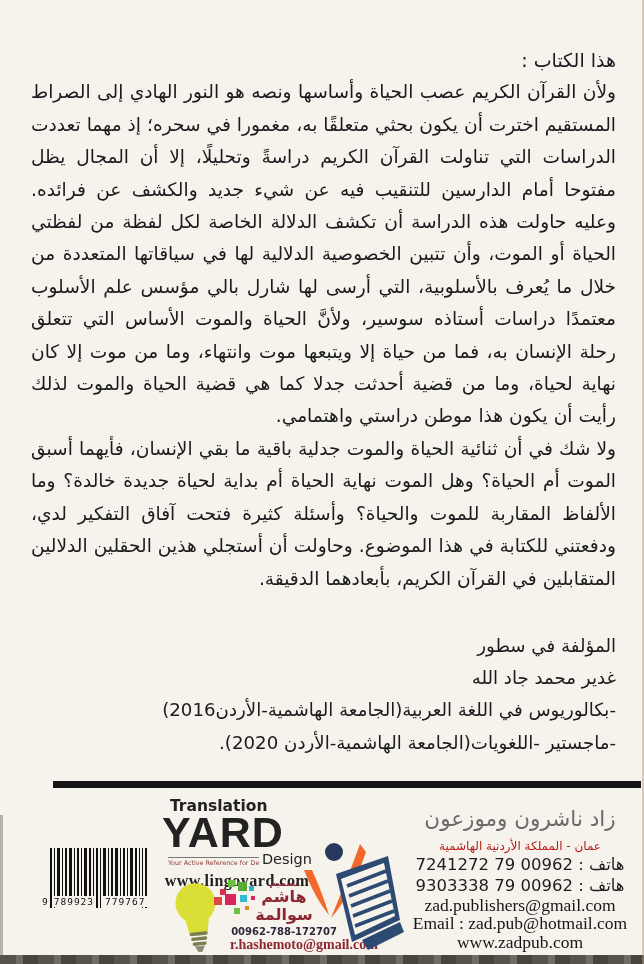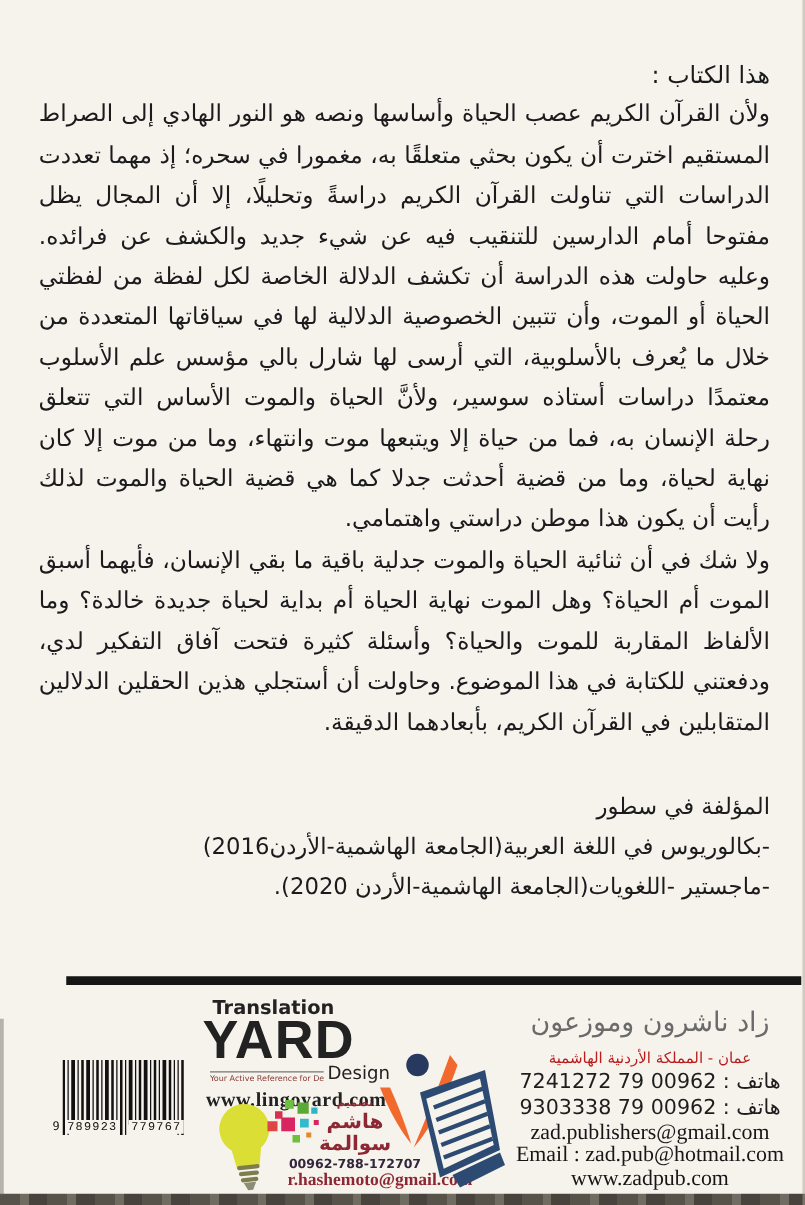--- a/index.html
+++ b/index.html
@@ -24,21 +24,21 @@
   
   .divider{position:absolute;top:781px;left:53px;right:3px;height:7px;background:#161616;}
   
   .barcode{position:absolute;left:50px;top:848px;width:104px;}
   .barcode svg{display:block;}
   .barcode .digits{
     position:absolute;left:-8px;top:48px;width:112px;display:flex;
     font-family:"DejaVu Sans Mono",monospace;font-size:9.5px;color:#111;
   }
   .barcode .digits .d-sys{background:transparent;margin-right:4px;}
-  .barcode .digits .d-grp{background:#f6f3ec;padding:0 2px;margin-right:7px;letter-spacing:1px;font-family:Liberation Mono, monospace;}
+  .barcode .digits .d-grp{background:#f6f3ec;padding:0 2px;margin-right:7px;letter-spacing:1px;}
   
   .yard{position:absolute;left:162px;top:797px;width:150px;color:#222;}
   .yard .t-top{font-size:15.5px;margin-left:8px;font-weight:bold;}
   .yard .t-name{font-size:43px;font-weight:bold;letter-spacing:1px;line-height:.82;font-family:"Liberation Sans",sans-serif;}
   .yard .tagrow{display:flex;align-items:flex-end;margin-top:1px;}
   .yard .tagline{flex:1;font-size:6.4px;color:#8a3a33;white-space:nowrap;overflow:hidden;border-top:1px solid #777;padding-top:1px;margin-left:6px;}
   .yard .design{font-size:14.5px;margin-left:3px;}
   .yard .site{font-family:"Liberation Serif",serif;font-weight:bold;font-size:16px;margin-top:5px;text-align:center;letter-spacing:.5px;}
   
   .designer{position:absolute;left:168px;top:878px;width:170px;height:84px;}
@@ -71,20 +71,21 @@
 <div class="page">
 
   <div class="main-text">
     <h1 class="heading">هذا الكتاب :</h1>
     <p>ولأن القرآن الكريم عصب الحياة وأساسها ونصه هو النور الهادي إلى الصراط المستقيم اخترت أن يكون بحثي متعلقًا به، مغمورا في سحره؛ إذ مهما تعددت الدراسات التي تناولت القرآن الكريم دراسةً وتحليلًا، إلا أن المجال يظل مفتوحا أمام الدارسين للتنقيب فيه عن شيء جديد والكشف عن فرائده. وعليه حاولت هذه الدراسة أن تكشف الدلالة الخاصة لكل لفظة من لفظتي الحياة أو الموت، وأن تتبين الخصوصية الدلالية لها في سياقاتها المتعددة من خلال ما يُعرف بالأسلوبية، التي أرسى لها شارل بالي مؤسس علم الأسلوب معتمدًا دراسات أستاذه سوسير، ولأنَّ الحياة والموت الأساس التي تتعلق رحلة الإنسان به، فما من حياة إلا ويتبعها موت وانتهاء، وما من موت إلا كان نهاية لحياة، وما من قضية أحدثت جدلا كما هي قضية الحياة والموت لذلك رأيت أن يكون هذا موطن دراستي واهتمامي.</p>
     <p>ولا شك في أن ثنائية الحياة والموت جدلية باقية ما بقي الإنسان، فأيهما أسبق الموت أم الحياة؟ وهل الموت نهاية الحياة أم بداية لحياة جديدة خالدة؟ وما الألفاظ المقاربة للموت والحياة؟ وأسئلة كثيرة فتحت آفاق التفكير لدي، ودفعتني للكتابة في هذا الموضوع. وحاولت أن أستجلي هذين الحقلين الدلالين المتقابلين في القرآن الكريم، بأبعادهما الدقيقة.</p>
   </div>
 
   <div class="author">
     <div>المؤلفة في سطور</div>
+    <div>غدير محمد جاد الله</div>
     <div>-بكالوريوس في اللغة العربية(الجامعة الهاشمية-الأردن2016)</div>
     <div>-ماجستير -اللغويات(الجامعة الهاشمية-الأردن 2020).</div>
   </div>
 
   <div class="divider"></div>
 
   <div class="barcode">
     <svg width="104" height="62" viewBox="0 0 104 62">
       <g fill="#111">
         <rect x="0" y="0" width="2" height="60"></rect>

